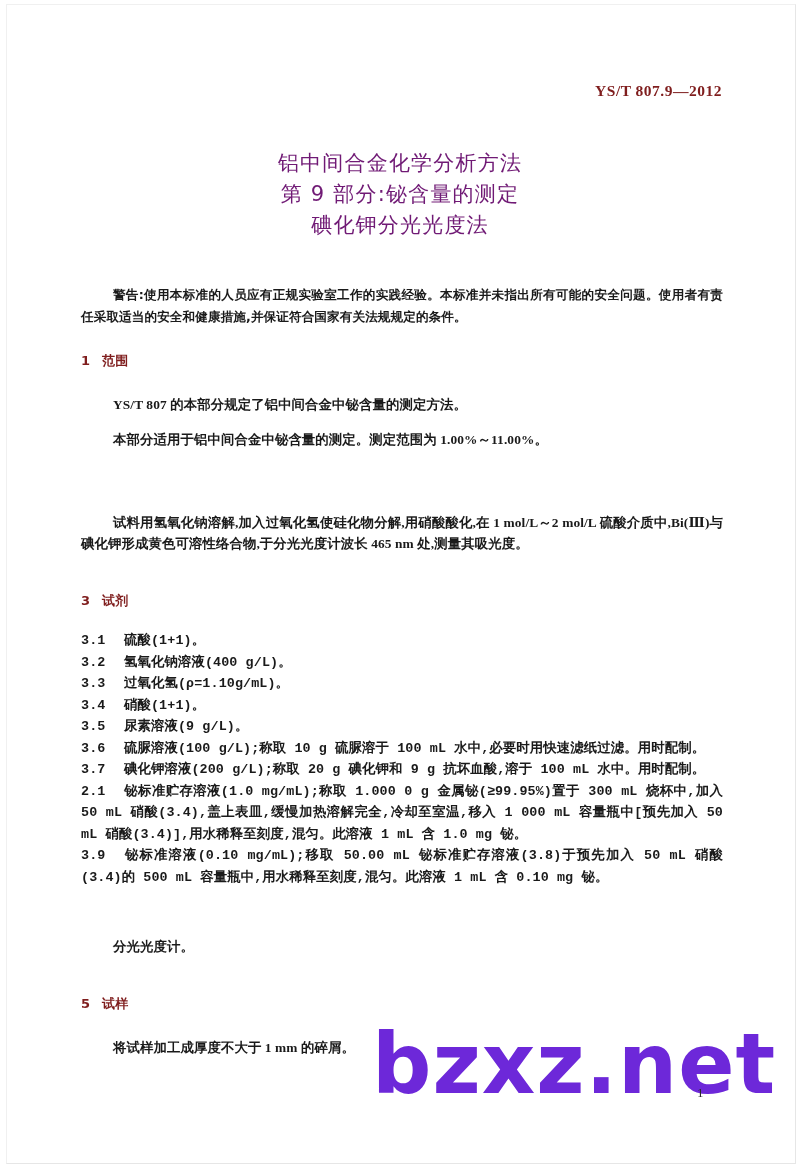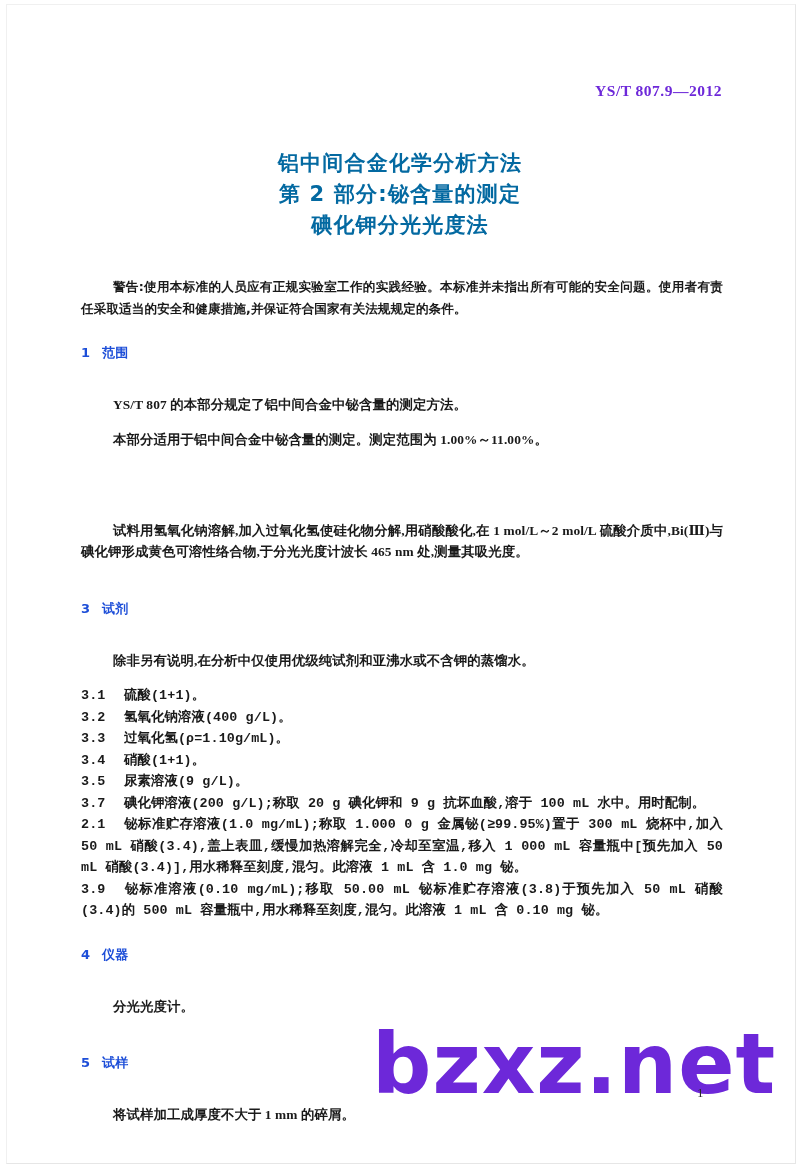--- a/index.html
+++ b/index.html
@@ -48,46 +48,46 @@
 
   
   .std-header {
     position: absolute;
     right: 78px;
     top: 82px;
     font-family: "Liberation Serif", serif;
     font-weight: bold;
     font-size: 15.5px;
     letter-spacing: 0.5px;
-    color: #6d28d9;
+    color: #7f1d1d;
     white-space: nowrap;
   }
 
   
   .titles {
     position: absolute;
     left: 0;
     top: 148px;
     width: 800px;
     text-align: center;
   }
   .title-line {
     font-family: "DejaVu Sans", "Liberation Sans", sans-serif;
-    font-weight: bold;
+    font-weight: normal;
     font-size: 21px;
     line-height: 31px;
     letter-spacing: 1.2px;
-    color: #0369a1;
+    color: #701a75;
   }
 
   
   .content {
     position: absolute;
     left: 81px;
-    top: 276px;
+    top: 284px;
     width: 642px;
     color: #1a1a1a;
   }
 
   .warning {
     font-family: "DejaVu Sans", "Liberation Sans", sans-serif;
     font-weight: bold;
     font-size: 12.6px;
     line-height: 22px;
     text-indent: 32px;
@@ -95,21 +95,21 @@
     letter-spacing: 0.1px;
     margin: 0 0 0 0;
   }
 
   .sec-head {
     font-family: "DejaVu Sans", "Liberation Sans", sans-serif;
     font-weight: bold;
     font-size: 13px;
     line-height: 18px;
     letter-spacing: 0.3px;
-    color: #1d4ed8;
+    color: #7f1d1d;
     white-space: nowrap;
   }
   .sec-head .num {
     display: inline-block;
     width: 21px;
   }
 
   .para {
     font-family: "Liberation Serif", "DejaVu Serif", serif;
     font-size: 13.4px;
@@ -128,21 +128,21 @@
     text-align: justify;
     letter-spacing: 0.1px;
     font-weight: bold;
   }
   .item .inum {
     display: inline-block;
     width: 43px;
     font-weight: bold;
   }
 
-  .blk { margin-top: 12px; }
+  .blk { margin-top: 4px; }
 
   .gap-xl { height: 24px; }
   .gap-lg { height: 20px; }
 
   .page-number {
     position: absolute;
     left: 697px;
     top: 1085px;
     font-family: "Liberation Serif", serif;
     font-size: 13px;
@@ -155,21 +155,21 @@
 <div class="page">
 
   <div class="scan-frame"></div>
 
   <div class="watermark">bzxz.net</div>
 
   <div class="std-header">YS/T 807.9—2012</div>
 
   <div class="titles">
     <div class="title-line">铝中间合金化学分析方法</div>
-    <div class="title-line">第 2 部分:铋含量的测定</div>
+    <div class="title-line">第 9 部分:铋含量的测定</div>
     <div class="title-line">碘化钾分光光度法</div>
   </div>
 
   <div class="content">
 
     <p class="warning">警告:使用本标准的人员应有正规实验室工作的实践经验。本标准并未指出所有可能的安全问题。使用者有责任采取适当的安全和健康措施,并保证符合国家有关法规规定的条件。</p>
 
     <div class="gap-xl"></div>
 
     <div class="sec-head"><span class="num">1</span><span>范围</span></div>
@@ -179,34 +179,33 @@
 
     <div class="gap-xl"></div>
 
     <div class="gap-lg"></div>
     <p class="para blk">试料用氢氧化钠溶解,加入过氧化氢使硅化物分解,用硝酸酸化,在 1 mol/L～2 mol/L 硫酸介质中,Bi(Ⅲ)与碘化钾形成黄色可溶性络合物,于分光光度计波长 465 nm 处,测量其吸光度。</p>
 
     <div class="gap-xl"></div>
 
     <div class="sec-head"><span class="num">3</span><span>试剂</span></div>
     <div class="gap-lg"></div>
-    <p class="para blk">除非另有说明,在分析中仅使用优级纯试剂和亚沸水或不含钾的蒸馏水。</p>
 
     <div class="item"><span class="inum">3.1</span><span>硫酸(1+1)。</span></div>
     <div class="item"><span class="inum">3.2</span><span>氢氧化钠溶液(400 g/L)。</span></div>
     <div class="item"><span class="inum">3.3</span><span>过氧化氢(ρ=1.10g/mL)。</span></div>
     <div class="item"><span class="inum">3.4</span><span>硝酸(1+1)。</span></div>
     <div class="item"><span class="inum">3.5</span><span>尿素溶液(9 g/L)。</span></div>
+    <div class="item"><span class="inum">3.6</span><span>硫脲溶液(100 g/L);称取 10 g 硫脲溶于 100 mL 水中,必要时用快速滤纸过滤。用时配制。</span></div>
     <div class="item"><span class="inum">3.7</span><span>碘化钾溶液(200 g/L);称取 20 g 碘化钾和 9 g 抗坏血酸,溶于 100 mL 水中。用时配制。</span></div>
     <div class="item"><span class="inum">2.1</span><span>铋标准贮存溶液(1.0 mg/mL);称取 1.000 0 g 金属铋(≥99.95%)置于 300 mL 烧杯中,加入 50 mL 硝酸(3.4),盖上表皿,缓慢加热溶解完全,冷却至室温,移入 1 000 mL 容量瓶中[预先加入 50 mL 硝酸(3.4)],用水稀释至刻度,混匀。此溶液 1 mL 含 1.0 mg 铋。</span></div>
     <div class="item"><span class="inum">3.9</span><span>铋标准溶液(0.10 mg/mL);移取 50.00 mL 铋标准贮存溶液(3.8)于预先加入 50 mL 硝酸(3.4)的 500 mL 容量瓶中,用水稀释至刻度,混匀。此溶液 1 mL 含 0.10 mg 铋。</span></div>
 
     <div class="gap-xl"></div>
 
-    <div class="sec-head"><span class="num">4</span><span>仪器</span></div>
     <div class="gap-lg"></div>
     <p class="para blk">分光光度计。</p>
 
     <div class="gap-xl"></div>
 
     <div class="sec-head"><span class="num">5</span><span>试样</span></div>
     <div class="gap-lg"></div>
     <p class="para blk">将试样加工成厚度不大于 1 mm 的碎屑。</p>
 
   </div>

